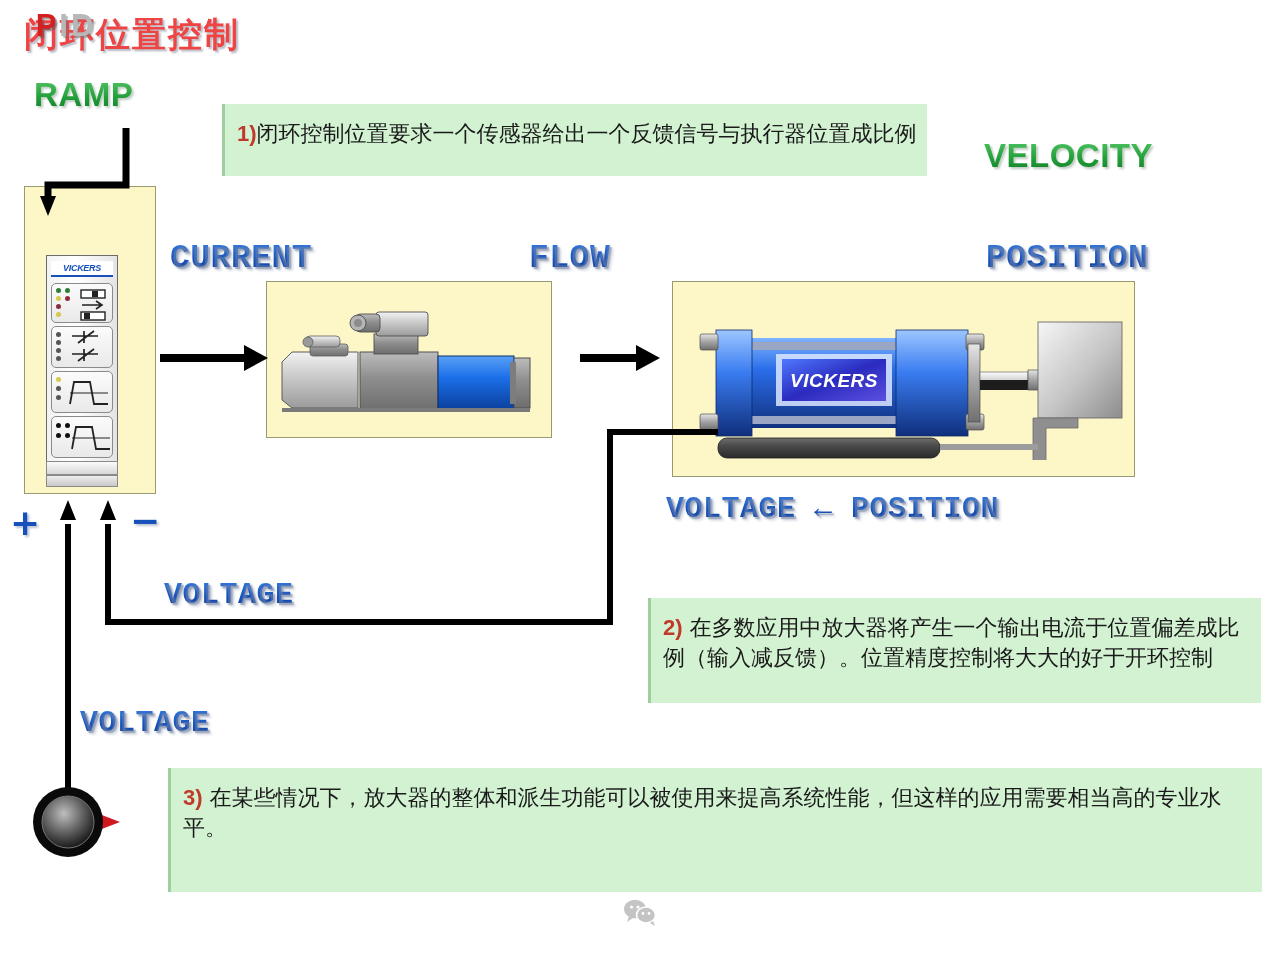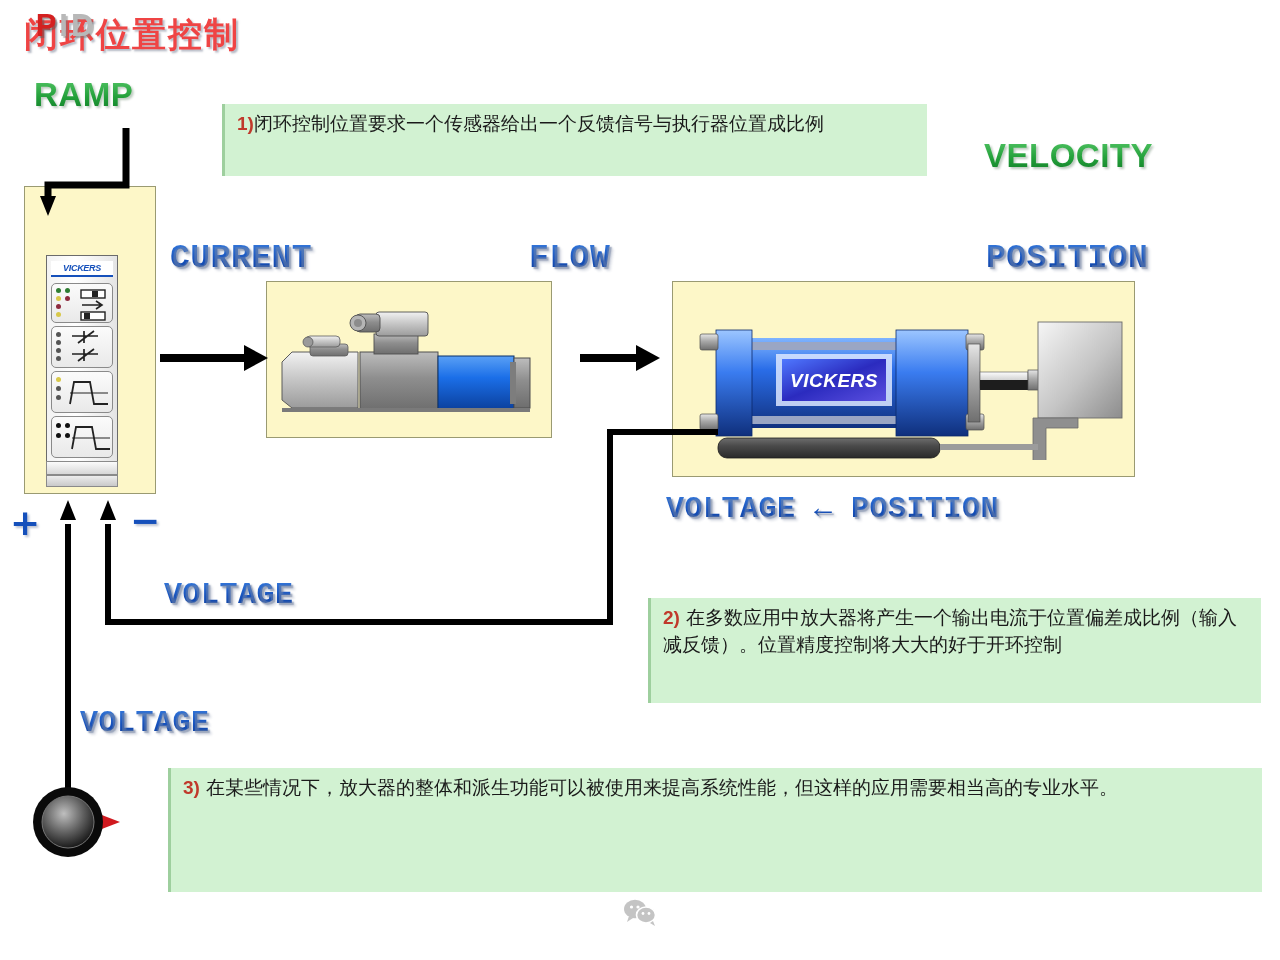--- a/index.html
+++ b/index.html
@@ -118,24 +118,24 @@
 
   
   #cyl-panel { left: 672px; top: 281px; width: 463px; height: 196px; }
 
   
   .note {
     background: #d2f2d2;
     border-left: 3px solid #9ecf9e;
     box-sizing: border-box;
     font-family: "DejaVu Serif", "Liberation Serif", serif;
-    font-size: 19px;
+    font-size: 22px;
     line-height: 1.38;
     color: #1a1a1a;
-    padding: 6px 10px 8px 12px;
+    padding: 15px 10px 8px 12px;
   }
   .note .num {
     color: #c0392b;
     font-weight: bold;
     font-family: "Liberation Sans", sans-serif;
   }
   .note p { margin: 0; }
   .note p + p { margin-top: 14px; }
 
   #note1 { left: 222px; top: 104px; width: 705px; height: 72px; }

